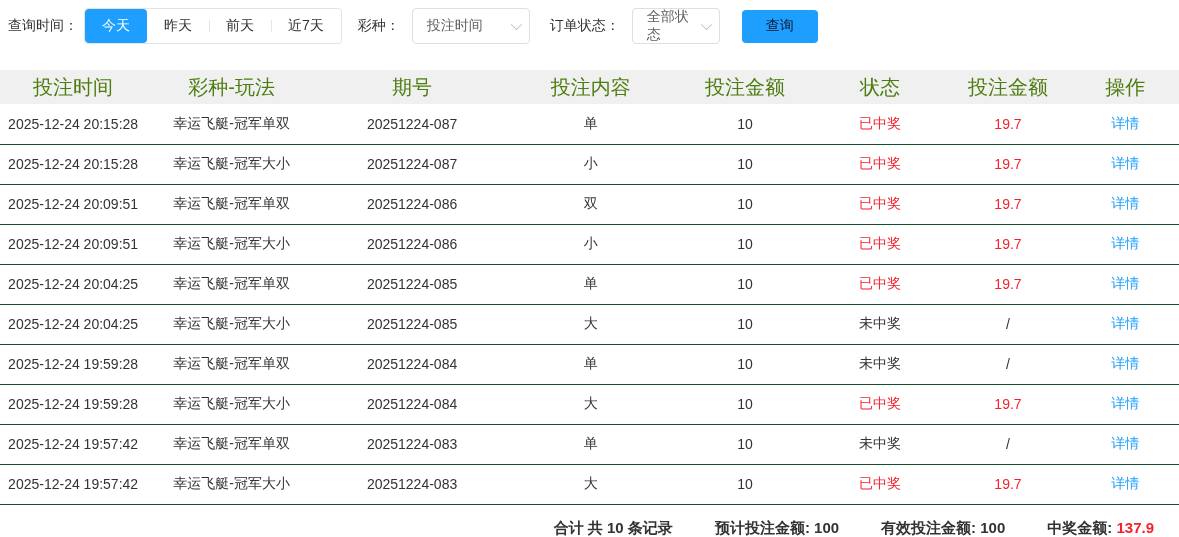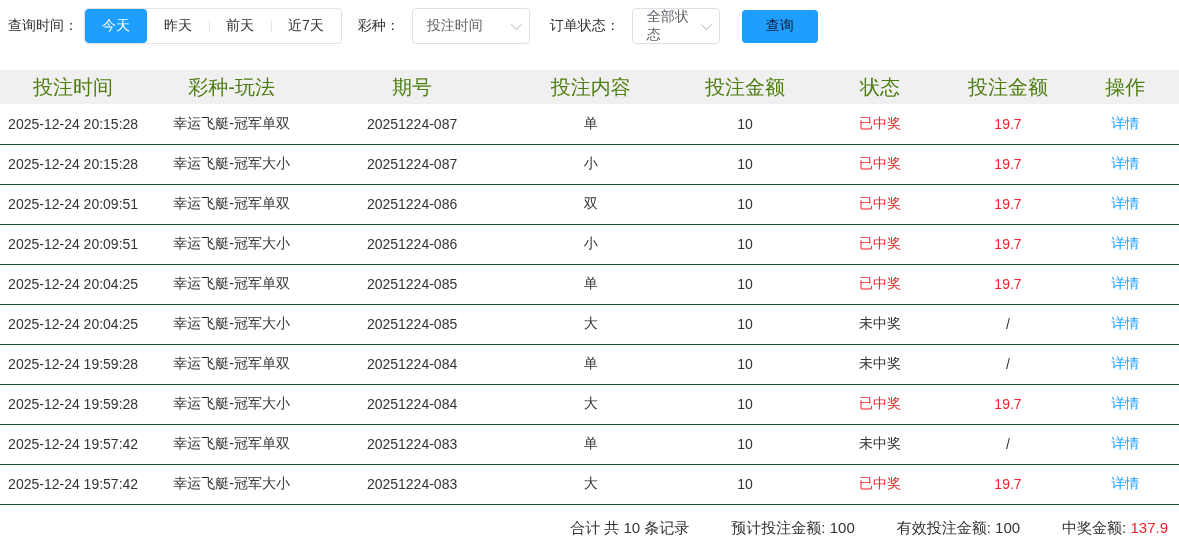--- a/index.html
+++ b/index.html
@@ -29,21 +29,21 @@
   
   table { width: 100%; border-collapse: collapse; margin-top: 26px; table-layout: fixed; }
   thead tr { background: #f0f0f0; height: 34px; }
   th { font-weight: normal; color: #4d7c0f; font-size: 20px; text-align: center; }
   tbody tr { height: 40px; border-bottom: 1px solid #14532d; }
   td { text-align: center; color: #333; font-size: 14px; }
   td.win, .red { color: var(--win-red); }
   td.action a, a.detail { color: var(--accent); text-decoration: none; cursor: pointer; }
 
   
-  .summary { display: flex; justify-content: flex-end; align-items: center; gap: 42px; padding: 14px 11px 0 0; font-size: 15px; color: #333; }
+  .summary { display: flex; justify-content: flex-end; align-items: center; gap: 42px; padding: 14px 25px 0 0; font-size: 15px; color: #333; font-weight: bold; }
   .summary .item { white-space: nowrap; }
 </style>
 </head>
 <body>
 
 <div class="toolbar">
   <span class="tb-label">查询时间：</span>
   <div class="time-group">
       <button class="time-btn active">今天</button>
       <button class="time-btn">昨天</button>

